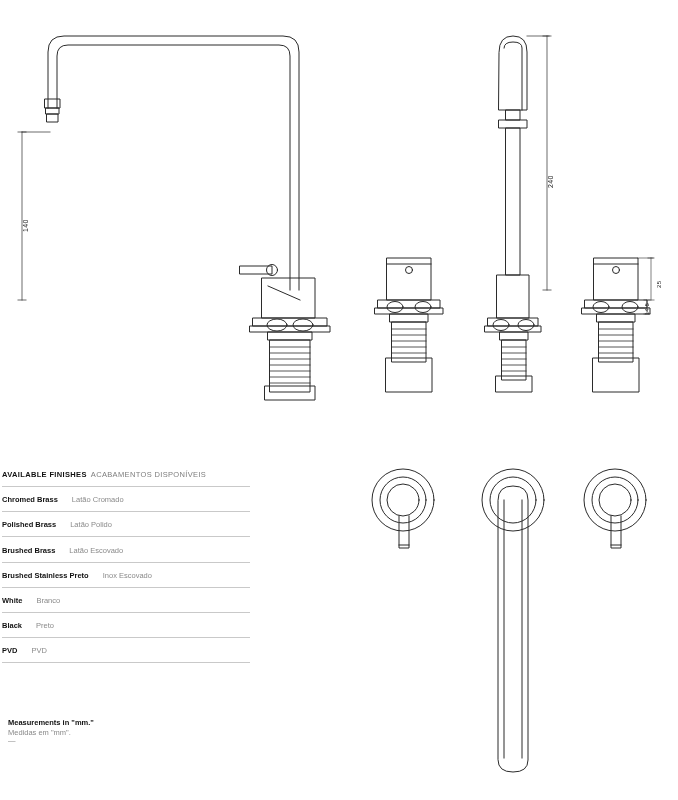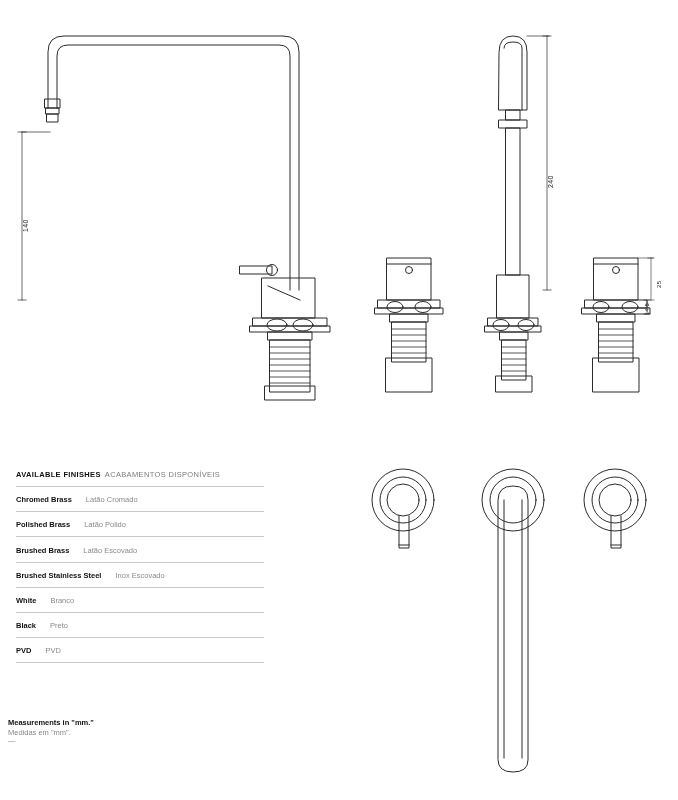--- a/index.html
+++ b/index.html
@@ -35,21 +35,21 @@
     font-family: "Liberation Sans", sans-serif;
   }
   .dim-vertical {
     transform: rotate(-90deg);
     transform-origin: left top;
     white-space: nowrap;
   }
   
   .finishes {
     position: absolute;
-    left: 16px;
+    left: 2px;
     top: 470px;
     width: 248px;
   }
   .finishes-header {
     font-size: 7.5px;
     letter-spacing: 0.35px;
     padding-bottom: 7px;
     border-bottom: 1px solid #c9c9c9;
     white-space: nowrap;
   }
@@ -281,21 +281,21 @@
     <div class="finish-row">
       <span class="en">Chromed Brass</span><span class="pt">Latão Cromado</span>
     </div>
     <div class="finish-row">
       <span class="en">Polished Brass</span><span class="pt">Latão Polido</span>
     </div>
     <div class="finish-row">
       <span class="en">Brushed Brass</span><span class="pt">Latão Escovado</span>
     </div>
     <div class="finish-row">
-      <span class="en">Brushed Stainless Steel</span><span class="pt">Inox Escovado</span>
+      <span class="en">Brushed Stainless Preto</span><span class="pt">Inox Escovado</span>
     </div>
     <div class="finish-row">
       <span class="en">White</span><span class="pt">Branco</span>
     </div>
     <div class="finish-row">
       <span class="en">Black</span><span class="pt">Preto</span>
     </div>
     <div class="finish-row">
       <span class="en">PVD</span><span class="pt">PVD</span>
     </div>

